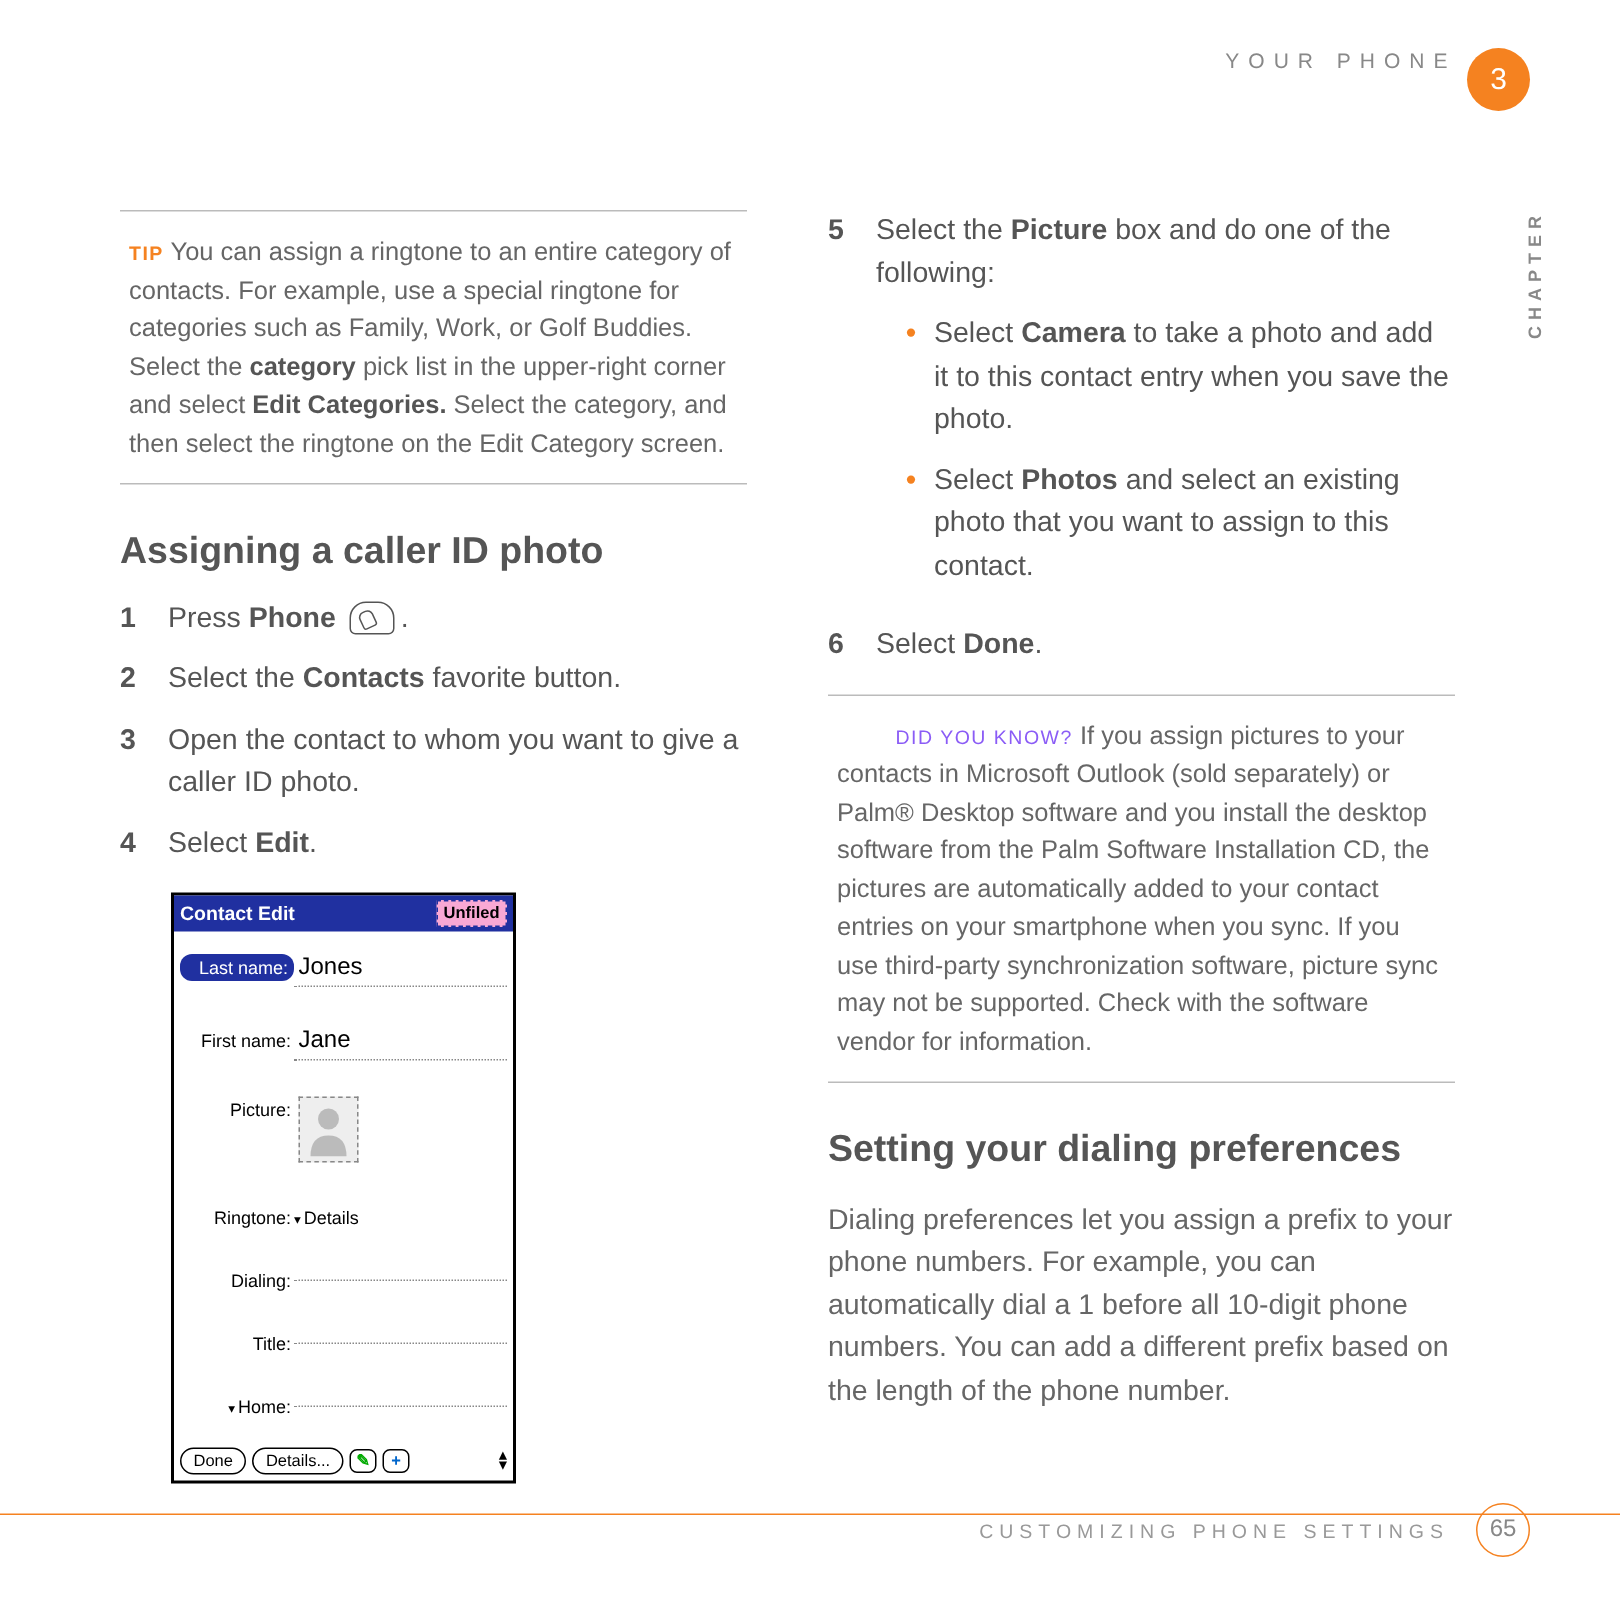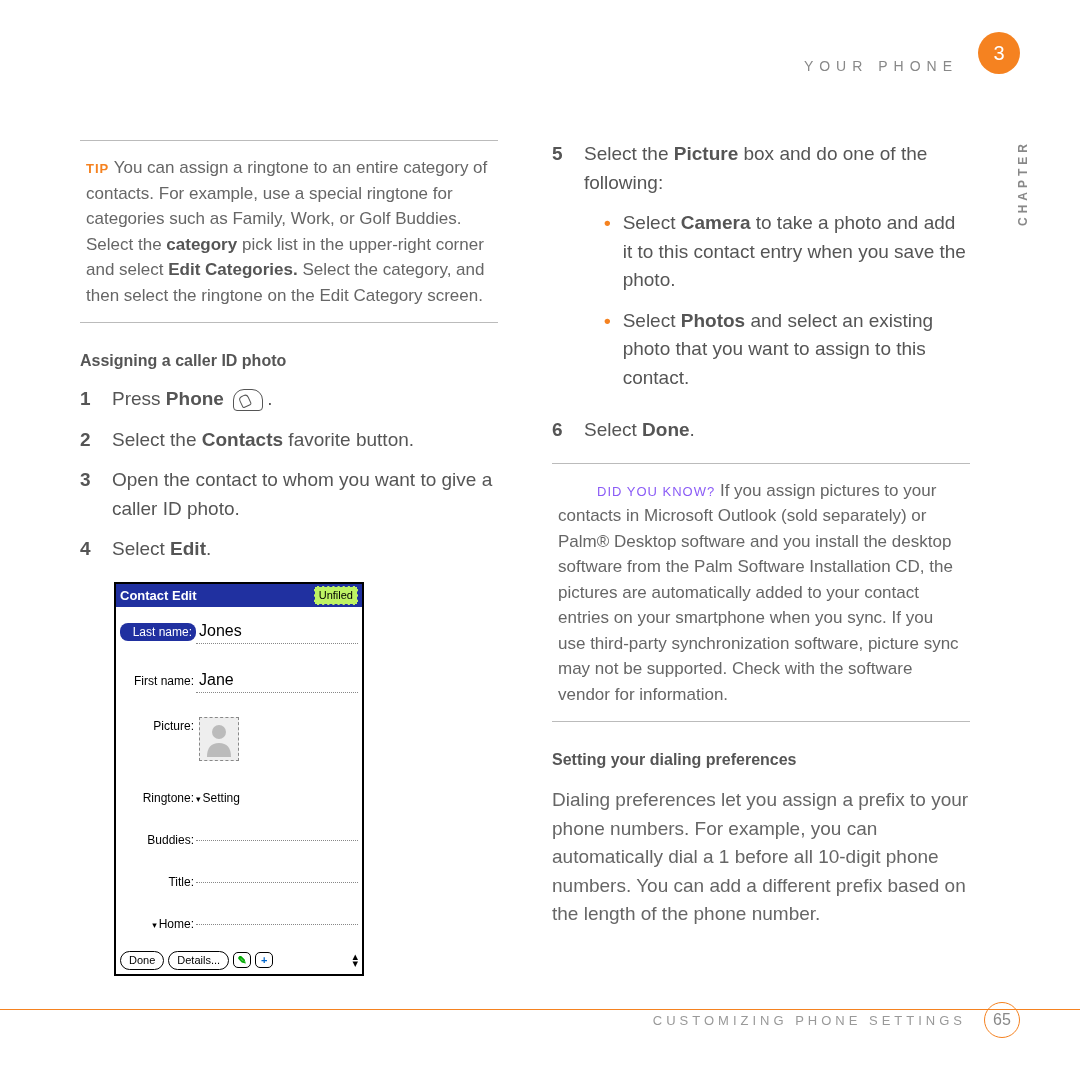--- a/index.html
+++ b/index.html
@@ -8,22 +8,22 @@
     background: #fff;
     font-family: Arial, Helvetica, sans-serif;
     color: #5a5a5a;
     position: relative;
     overflow: hidden;
   }
   .header-right {
     position: absolute;
     top: 32px; right: 60px;
     display: flex;
-    align-items: flex-end;
-    gap: 20px;
+    align-items: flex-start;
+    gap: 7px;
   }
   .header-label {
     letter-spacing: 6px;
     font-size: 14px;
     color: #888;
   }
   .chapter-badge {
     width: 42px; height: 42px;
     border-radius: 50%;
     background: #f58220;
@@ -56,21 +56,21 @@
   .tip-box, .dyk-box {
     border-top: 1px solid #bbb;
     border-bottom: 1px solid #bbb;
     padding: 14px 6px;
     font-size: 17px;
     line-height: 1.5;
     color: #666;
   }
   .tip-label { color: #f58220; font-weight: bold; font-size: 13px; letter-spacing: 1px; }
   .dyk-label { color: #8b5cf6; font-weight: normal; font-size: 13px; letter-spacing: 1px; margin-left: 39px; }
-  .section-head { font-weight: bold; color: #555; margin: 26px 0 12px; font-size: 16px; }
+  .section-head { font-weight: bold; color: #555; margin: 26px 0 12px; font-size: 25px; }
   .step { display: flex; gap: 16px; margin-bottom: 12px; }
   .step-num { font-weight: bold; min-width: 16px; }
   .step-body { flex: 1; }
   .bold { font-weight: bold; color: #555; }
   .phone-icon {
     display: inline-block;
     width: 30px; height: 22px;
     border: 1.5px solid #555;
     border-radius: 11px 11px 4px 4px;
     position: relative;
@@ -85,45 +85,45 @@
     border: 1.2px solid #555;
     border-radius: 4px 4px 2px 2px;
     transform: rotate(-25deg);
   }
   .bullets { margin-left: 20px; }
   .bullet { display: flex; gap: 12px; margin-bottom: 12px; }
   .bullet-dot { color: #f58220; font-weight: bold; }
   .body-p { margin-top: 14px; color: #666; }
   
   .shot {
-    width: 250px;
+    width: 230px;
     border: 2px solid #000;
     background: #fff;
     margin-top: 18px;
     margin-left: 34px;
     font-family: Tahoma, sans-serif;
     font-size: 13px;
     color: #000;
   }
   .shot-title {
     display: flex; justify-content: space-between;
     align-items: center;
     background: #2030a0;
     color: #fff;
     padding: 2px 4px;
     font-weight: bold;
     font-size: 13px;
   }
   .shot-title .cat {
-    background: #bef264;
+    background: #f9a8d4;
     color: #000;
     padding: 0 4px;
     border: 1px dashed #2030a0;
     font-size: 11px;
-    font-weight: normal;
+    font-weight: bold;
   }
   .shot-row { display: flex; padding: 12px 4px; align-items: center; }
   .shot-label { width: 76px; text-align: right; font-size: 12px; padding-right: 2px; }
   .shot-label.hl { background: #2030a0; color: #fff; border-radius: 8px; padding: 0 4px; }
   .shot-val { flex: 1; border-bottom: 1px dotted #888; font-size: 16px; padding-left: 3px; }
   .shot-pic {
     width: 40px; height: 44px;
     border: 1px dashed #888;
     background: #eee;
     display: flex; align-items: center; justify-content: center;
@@ -236,24 +236,24 @@
         <div class="shot-label">Picture:</div>
         <div class="shot-pic">
           <svg viewBox="0 0 30 36">
               <circle cx="15" cy="11" r="7" fill="#bbb"></circle>
               <path d="M3 36 Q3 22 15 22 Q27 22 27 36 Z" fill="#bbb"></path>
             </svg>
         </div>
       </div>
       <div class="shot-row" style="margin-top:4px;">
         <div class="shot-label">Ringtone:</div>
-        <div style="flex:1; font-size:12px;"><span class="tri">▾</span><span>Setting</span></div>
-      </div>
-      <div class="shot-row">
-        <div class="shot-label">Buddies:</div>
+        <div style="flex:1; font-size:12px;"><span class="tri">▾</span><span>Details</span></div>
+      </div>
+      <div class="shot-row">
+        <div class="shot-label">Dialing:</div>
         <div class="shot-val"></div>
       </div>
       <div class="shot-row">
         <div class="shot-label">Title:</div>
         <div class="shot-val"></div>
       </div>
       <div class="shot-row">
         <div class="shot-label"><span class="tri">▾</span><span>Home:</span></div>
         <div class="shot-val"></div>
       </div>

